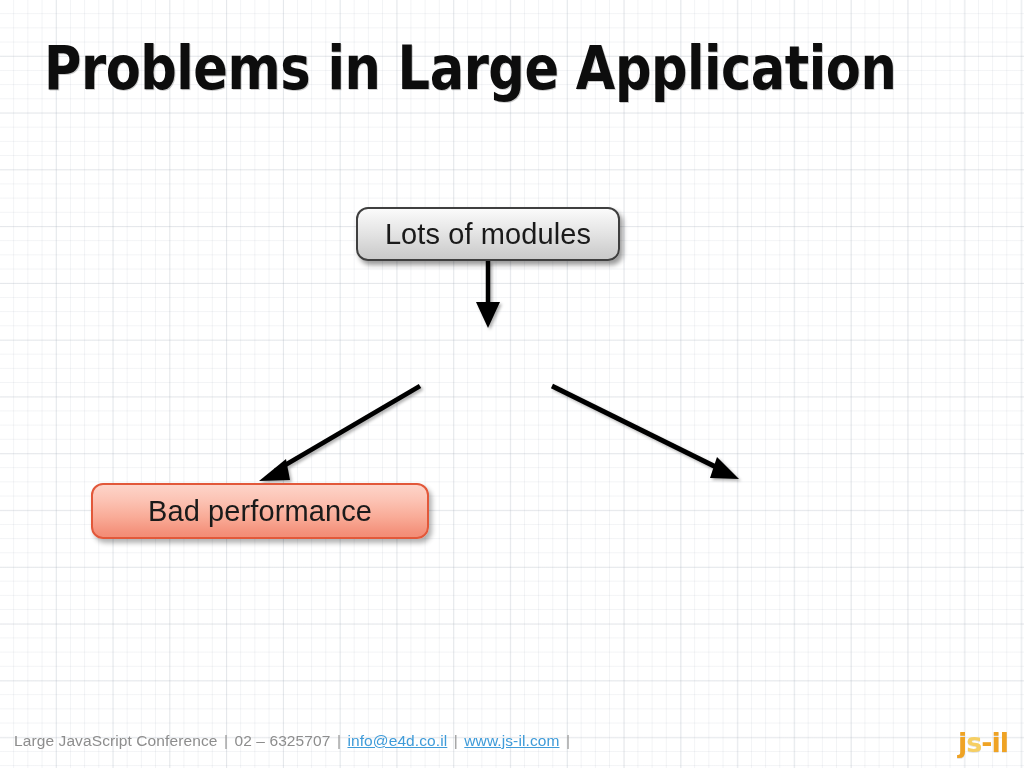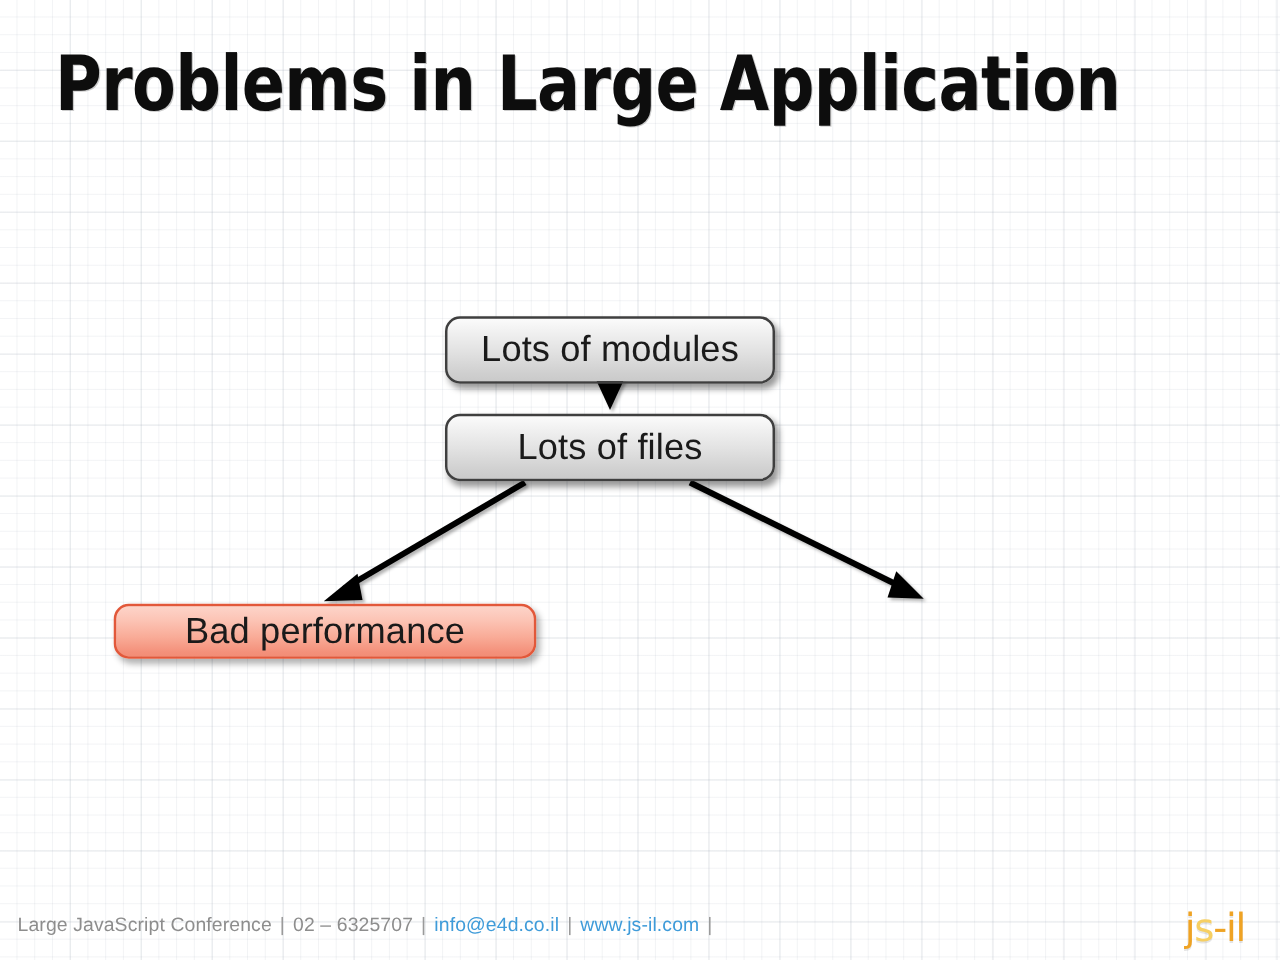--- a/index.html
+++ b/index.html
@@ -92,33 +92,32 @@
     background: linear-gradient(to bottom, #fdd4c9 0%, #fcc4b5 28%, #f9ab97 62%, #f4907a 92%, #f28d76 100%);
     border: 2px solid #e2583a;
     box-shadow: 3px 4px 5px rgba(0,0,0,0.30);
   }
 
   #node-modules {
     left: 356px;
     top: 207px;
     width: 264px;
     height: 54px;
-    margin-top: 46px;
   }
   #node-files {
     left: 356px;
     top: 331px;
     width: 264px;
     height: 54px;
   }
   #node-bad-performance {
     left: 91px;
     top: 483px;
     width: 338px;
-    height: 44px;
+    height: 56px;
   }
   #node-complex-dependency {
     left: 567px;
     top: 483px;
     width: 338px;
     height: 56px;
   }
 
   
   #footer {
@@ -133,33 +132,34 @@
     left: 14px;
     top: 8px;
     font-size: 15.5px;
     color: #8d8d8d;
     letter-spacing: 0.1px;
     white-space: nowrap;
   }
   #footer-text a,
   #footer-text .link {
     color: #3e9bd9;
+    text-decoration: underline;
   }
   #footer-text .sep {
     color: #9a9a9a;
     padding: 0 2px;
   }
 
   #logo {
     position: absolute;
-    right: 28px;
+    right: 16px;
     top: 4px;
     font-family: "DejaVu Sans", sans-serif;
-    font-weight: normal;
-    font-size: 31px;
+    font-weight: bold;
+    font-size: 27px;
     line-height: 30px;
     letter-spacing: -1px;
     white-space: nowrap;
   }
   #logo .js   { color: #efa324; text-shadow: 0 1px 0 rgba(0,0,0,0.10); }
   #logo .s    { color: #f6cf63; text-shadow: 0 1px 0 rgba(0,0,0,0.10); }
   #logo .dash { color: #efa324; }
   #logo .il   { color: #efa324; text-shadow: 0 1px 0 rgba(0,0,0,0.10); }
 </style>
 </head>
@@ -191,23 +191,20 @@
         <line x1="552" y1="386" x2="722" y2="470" stroke="#000000" stroke-width="4.8"></line>
         <polygon points="739,479 710,478 717,457" fill="#000000"></polygon>
       </g>
     </svg>
   </div>
 
   <div id="node-modules" class="node gray">
     <span>Lots of modules</span>
   </div>
 
-  <div id="node-files" class="node gray">
-    <span>Lots of files</span>
-  </div>
 
   <div id="node-bad-performance" class="node red">
     <span>Bad performance</span>
   </div>
 
 
   <div id="footer">
     <div id="footer-text">
       <span>Large JavaScript Conference</span>
       <span class="sep">|</span>

